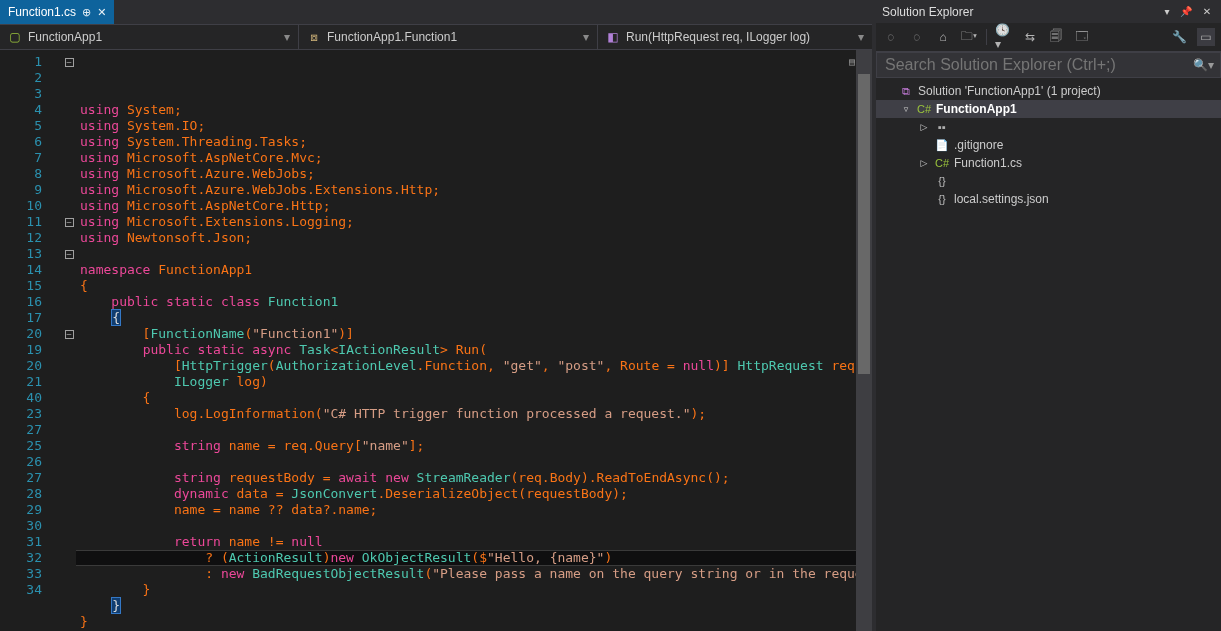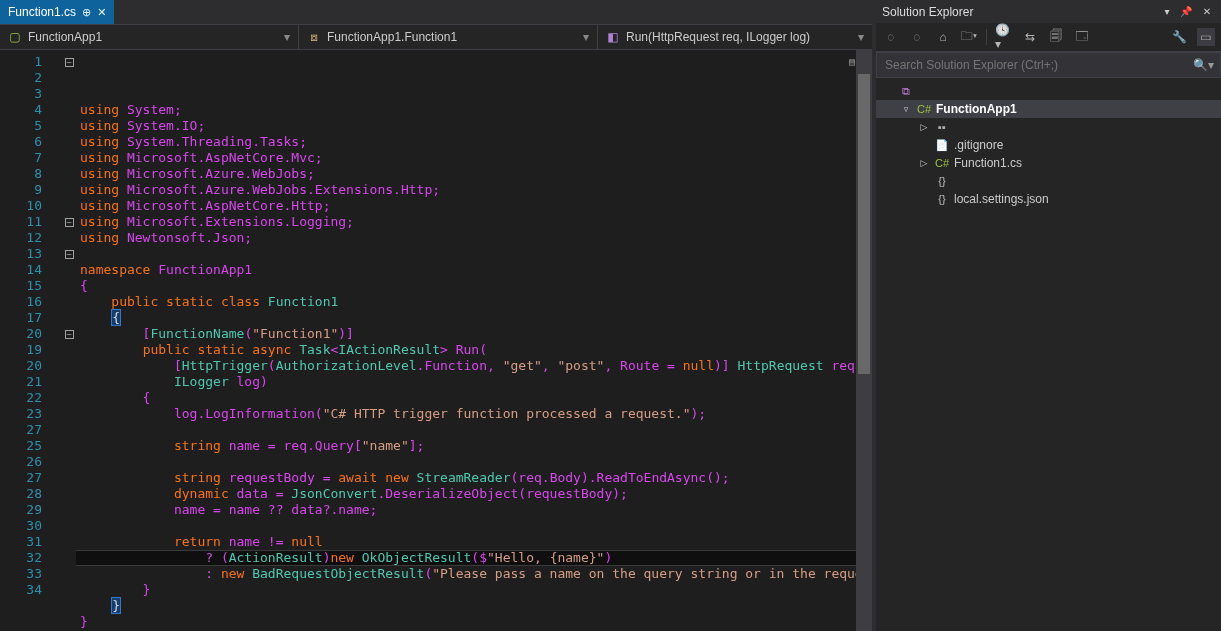--- a/index.html
+++ b/index.html
@@ -16,39 +16,39 @@
   .code-area{flex:1;display:flex;position:relative;font-family:Consolas,monospace;font-size:13px;line-height:16px;overflow:hidden}
   .gutter{width:62px;background:#1e1e1e;text-align:right;color:#2b91af;padding-top:4px}
   .gutter div{padding-right:20px;height:16px}
   .fold-col{width:14px;background:#1e1e1e;padding-top:4px}
   .fold-col div{height:16px;color:#a0a0a0;font-size:9px;text-align:center;position:relative}
   .fold-col .box{display:inline-block;width:9px;height:9px;border:1px solid #a0a0a0;line-height:7px;font-size:9px;text-align:center;background:#1e1e1e;box-sizing:border-box}
   .code{flex:1;padding-top:4px;padding-left:4px;white-space:pre;color:#dcdcdc;position:relative;overflow:hidden}
   .code .line{height:16px}
   .code .hl-line{position:absolute;left:0;right:0;height:16px;background:#0f0f10;border-top:1px solid #3a3a3a;border-bottom:1px solid #3a3a3a;box-sizing:border-box;z-index:0}
   .code .content{position:relative;z-index:1}
-  .tok-key{color:#f97316}
+  .tok-key{color:#ec4899}
   .tok-type{color:#4ec9b0}
   .tok-str{color:#d69d85}
-  .tok-id{color:#d946ef}
+  .tok-id{color:#f97316}
   .brace-hl{background:#113d6f;border:1px solid #3478c6;padding:0 0px}
   .vscroll{width:16px;background:#3e3e42;position:relative}
   .vscroll .thumb{position:absolute;left:2px;right:2px;top:24px;height:300px;background:#686868}
   .splitter{width:4px;background:#2d2d30;cursor:ew-resize}
   .explorer{width:345px;display:flex;flex-direction:column;background:#252526}
   .panel-title{display:flex;align-items:center;height:23px;background:#2d2d30;padding:0 6px;gap:4px}
   .panel-title span.t{flex:1;color:#ddd}
   .panel-title .wbtn{width:16px;height:16px;display:flex;align-items:center;justify-content:center;color:#ccc;font-size:10px}
   .toolbar{display:flex;align-items:center;height:28px;background:#252526;padding:0 6px;gap:8px;border-bottom:1px solid #3f3f46}
   .toolbar .tb{width:18px;height:18px;display:flex;align-items:center;justify-content:center;color:#ccc;opacity:.85}
   .toolbar .sep{width:1px;height:16px;background:#3f3f46}
   .toolbar .spacer{flex:1}
   .toolbar .tb.active{background:#3f3f46}
   .search{display:flex;align-items:center;height:24px;background:#333337;border:1px solid #3f3f46;margin:0;padding:0 6px}
-  .search input{flex:1;background:transparent;border:none;outline:none;color:#ccc;font-size:12px}
+  .search input{flex:1;background:transparent;border:none;outline:none;color:#ccc;font-size:16px}
   .search .sic{color:#999}
   .tree{flex:1;padding:4px 0;overflow:auto}
   .tree-row{display:flex;align-items:center;height:18px;gap:4px;padding-right:6px;white-space:nowrap}
   .tree-row.sel{background:#3f3f46;color:#fff}
   .tree-row .arrow{width:12px;text-align:center;color:#ccc;font-size:9px}
   .tree-row .ic{width:16px;height:16px;display:inline-flex;align-items:center;justify-content:center;font-size:11px}
   .tree-row .lbl{flex:1;overflow:hidden;text-overflow:ellipsis}
   .ic-sln{color:#c27ad6}
   .ic-csproj{color:#9ac33c}
   .ic-cs{color:#9ac33c}
@@ -101,21 +101,21 @@
           <div>12</div>
           <div>13</div>
           <div>14</div>
           <div>15</div>
           <div>16</div>
           <div>17</div>
           <div>20</div>
           <div>19</div>
           <div>20</div>
           <div>21</div>
-          <div>22</div>
+          <div>40</div>
           <div>23</div>
           <div>27</div>
           <div>25</div>
           <div>26</div>
           <div>27</div>
           <div>28</div>
           <div>29</div>
           <div>30</div>
           <div>31</div>
           <div>32</div>
@@ -193,20 +193,21 @@
       <span class="tb active">▭</span>
     </div>
     <div class="search">
       <input placeholder="Search Solution Explorer (Ctrl+;)" style="">
       <span class="sic">🔍▾</span>
     </div>
     <div class="tree" id="tree">
         <div class="tree-row" style="padding-left: 6px;">
           <span class="arrow"></span>
           <span class="ic ic-sln">⧉</span>
+          <span class="lbl">Solution 'FunctionApp1' (1 project)</span>
         </div>
         <div class="tree-row sel" style="padding-left: 24px;">
           <span class="arrow">▿</span>
           <span class="ic ic-csproj">C#</span>
           <span class="lbl" style="font-weight: bold;">FunctionApp1</span>
         </div>
         <div class="tree-row" style="padding-left: 42px;">
           <span class="arrow">▷</span>
           <span class="ic ic-dep">▪▪</span>
         </div>

